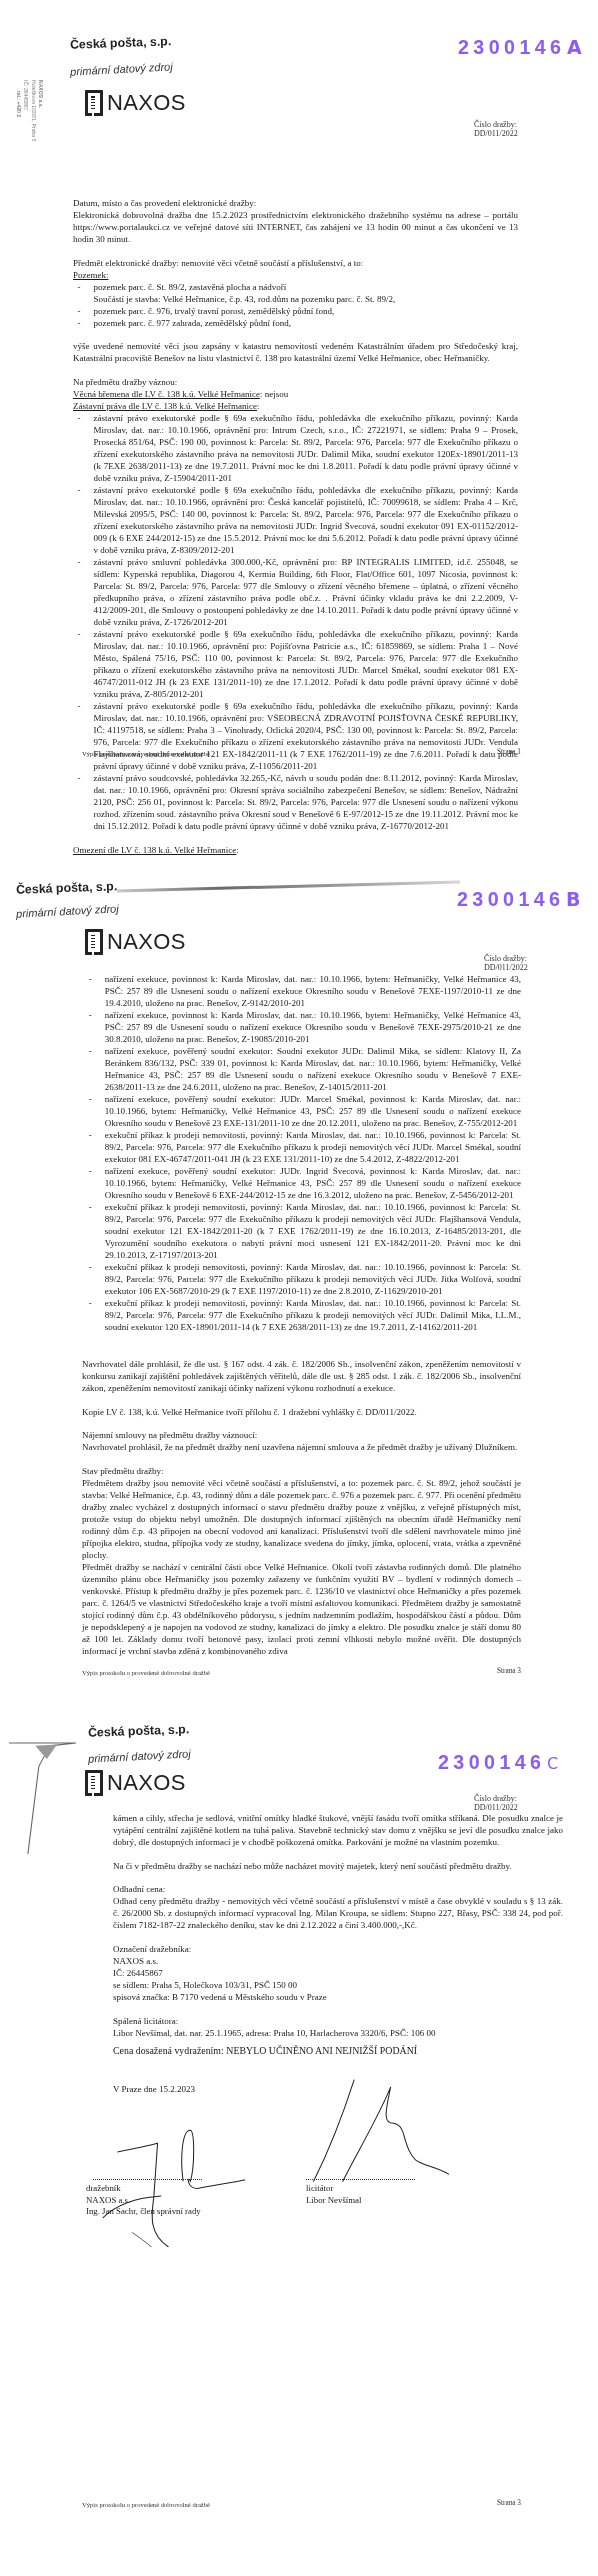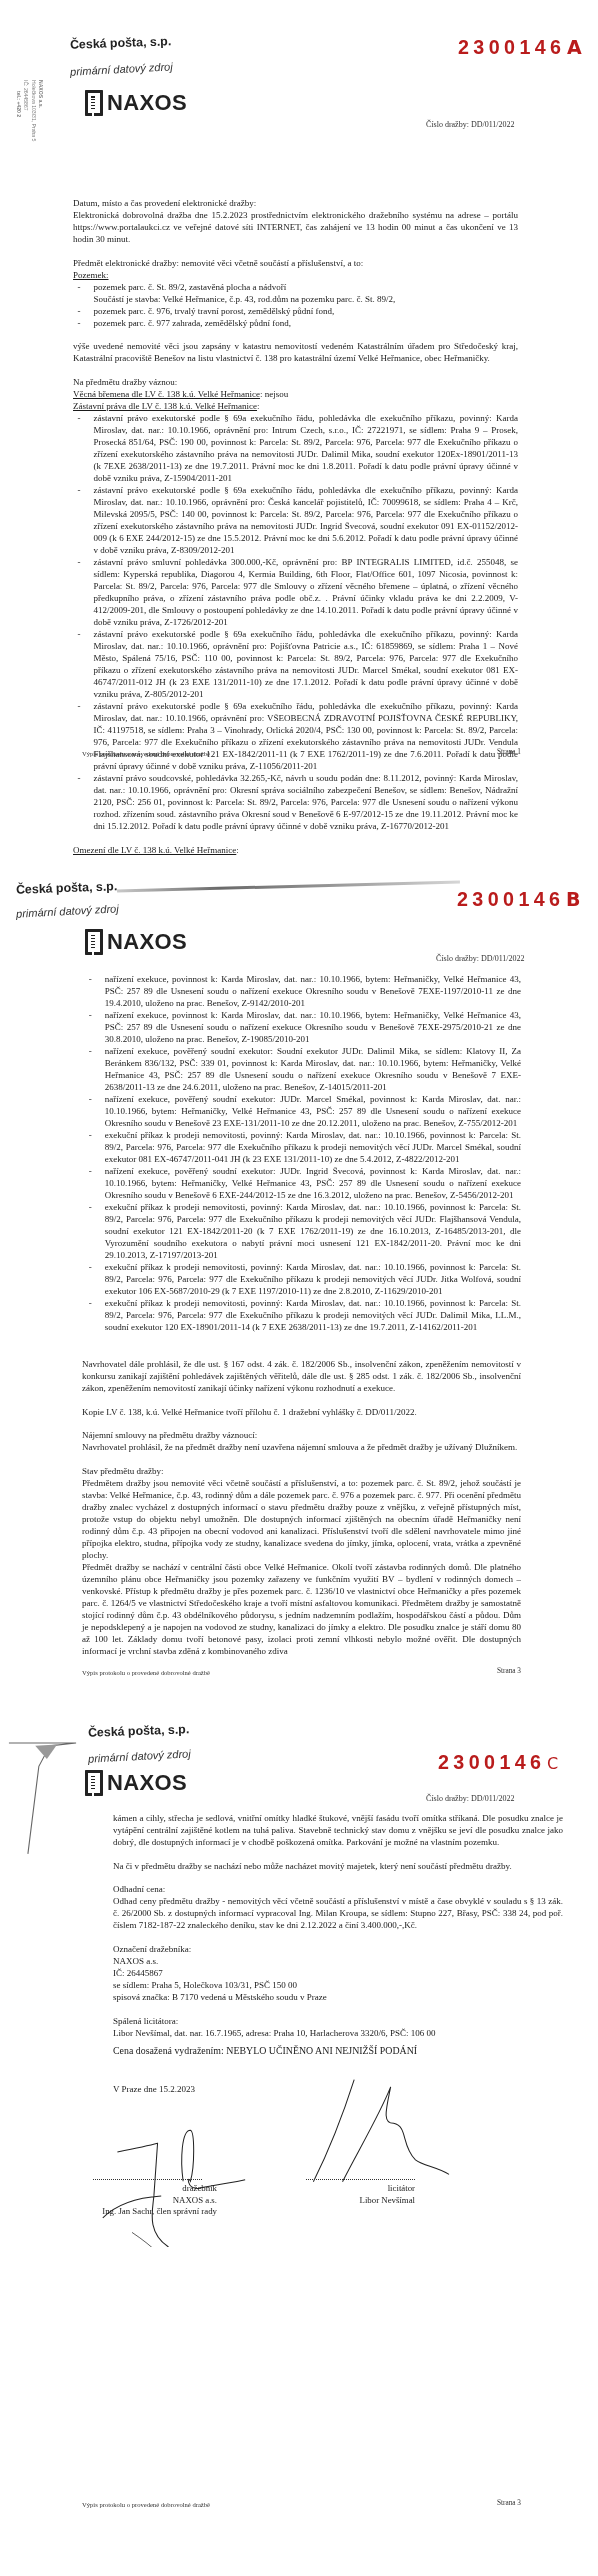--- a/index.html
+++ b/index.html
@@ -8,32 +8,32 @@
   .page { position: absolute; left: 0; width: 598px; }
   #page1 { top: 0; height: 847px; }
   #page2 { top: 847px; height: 876px; }
   #page3 { top: 1722px; height: 854px; }
 
   .cp-name { position: absolute; font-family: "Liberation Sans", "DejaVu Sans", sans-serif;
              font-weight: bold; font-size: 12.4px; color: #222; transform: rotate(-2deg); }
   .cp-sub { position: absolute; font-family: "Liberation Sans", "DejaVu Sans", sans-serif;
             font-style: italic; font-size: 11px; color: #333; transform: rotate(-3deg); }
   .docno { position: absolute; font-family: "Liberation Sans", "DejaVu Sans", sans-serif;
-           font-weight: bold; font-size: 19.7px; letter-spacing: 4.4px; color: #b91c1c; }
+           font-weight: bold; font-size: 19.7px; letter-spacing: 4.4px; color: #8b5cf6; }
   .docno .hand { font-family: "DejaVu Sans", sans-serif; font-weight: bold; letter-spacing: 0; margin-left: 1.5px; font-size: 19px; }
   .logo { position: absolute; display: flex; align-items: center; }
   .logo-mark { width: 17.5px; height: 26px; border: 3.6px solid #222; border-bottom-width: 3.6px; box-sizing: border-box;
                position: relative; margin-right: 4.4px; border-radius: 0.7px; }
   .logo-mark::before { content: ""; position: absolute; left: 2.9px; top: 2.9px; width: 4.4px; height: 14.6px;
                        background: repeating-linear-gradient(#222 0 1.5px, #fff 1.5px 2.9px); }
   .logo-mark::after { content: ""; position: absolute; left: 3.6px; bottom: -4.4px; width: 2.9px; height: 5.1px; background: #fff; }
-  .logo-text { font-family: "Liberation Sans", "DejaVu Sans", sans-serif; font-weight: 700; font-size: 22px;
+  .logo-text { font-family: "Liberation Sans", "DejaVu Sans", sans-serif; font-weight: 400; font-size: 22px;
                color: #222; letter-spacing: 0.4px; }
   .auction-no { position: absolute; font-size: 8px; color: #333; }
-  .auction-no span { display: inline; }
+  .auction-no span { display: inline; margin-left: 48px; }
 
   .stamp { position: absolute; left: 16px; top: 36px; width: 35px; height: 117px; opacity: 0.65; }
   .stamp-line { position: absolute; writing-mode: vertical-rl; font-family: "Liberation Sans", "DejaVu Sans", sans-serif;
                 font-size: 5.1px; font-weight: bold; color: #333; white-space: nowrap; }
 
   .title-block { position: absolute; left: 73px; width: 452px; text-align: center; }
   .title-block .t1 { font-weight: bold; font-size: 10.2px; }
   .title-block .t2 { font-size: 10.2px; margin-top: 1.5px; }
 
   .body { position: absolute; left: 73px; width: 445px; font-size: 9px; line-height: 12px; text-align: justify; }
@@ -44,21 +44,21 @@
   .gap-s { height: 5.8px; }
   ul.dash { list-style: none; margin: 0; padding: 0 0 0 20.4px; }
   ul.dash li { position: relative; }
   ul.dash li::before { content: "-"; position: absolute; left: -16px; top: 0; }
 
   .footer { position: absolute; left: 82px; width: 439px; font-size: 6.6px; color: #333; }
   .footer .left { position: absolute; left: 0; top: 0; }
   .footer .right { position: absolute; right: 0; top: -2.9px; font-size: 7.3px; }
 
   .sig-line { position: absolute; border-top: 1.1px dotted #333; }
-  .sig-caption { position: absolute; text-align: right; font-size: 8.8px; line-height: 11.7px; }
+  .sig-caption { position: absolute; text-align: left; font-size: 8.8px; line-height: 11.7px; }
   .sig-svg { position: absolute; }
   .scan-bar { position: absolute; height: 2.9px; background: linear-gradient(90deg, #bbb, #444 30%, #777 60%, #ccc); opacity: 0.8; }
 </style>
 </head>
 <body>
 
 <section class="page" id="page1">
   <div class="stamp">
     <span class="stamp-line" style="left:22px;top:44px;">NAXOS a.s.</span>
     <span class="stamp-line" style="left:14.6px;top:44px;font-weight:normal;">Holečkova 103/31, Praha 5</span>
@@ -189,21 +189,21 @@
     <div class="sec-h">Odhadní cena:</div>
     <div>Odhad ceny předmětu dražby - nemovitých věcí včetně součástí a příslušenství v místě a čase obvyklé v souladu s § 13 zák. č. 26/2000 Sb. z dostupných informací vypracoval Ing. Milan Kroupa, se sídlem: Stupno 227, Břasy, PSČ: 338 24, pod poř. číslem 7182-187-22 znaleckého deníku, stav ke dni 2.12.2022 a činí 3.400.000,-,Kč.</div>
     <div class="gap"></div>
     <div class="sec-h">Označení dražebníka:</div>
     <div>NAXOS a.s.</div>
     <div>IČ: 26445867</div>
     <div>se sídlem: Praha 5, Holečkova 103/31, PSČ 150 00</div>
     <div>spisová značka: B 7170 vedená u Městského soudu v Praze</div>
     <div class="gap"></div>
     <div class="sec-h">Spálená licitátora:</div>
-    <div>Libor Nevšímal, dat. nar. 16.7.1965, adresa: Praha 10, Harlacherova 3320/6, PSČ: 106 00</div>
+    <div>Libor Nevšímal, dat. nar. 25.1.1965, adresa: Praha 10, Harlacherova 3320/6, PSČ: 106 00</div>
     <div class="gap-s"></div>
     <div style="font-size:9.9px;"><span class="sec-h">Cena dosažená vydražením: </span><span class="sec-h">NEBYLO UČINĚNO ANI NEJNIŽŠÍ PODÁNÍ</span></div>
     <div style="height:26px;"></div>
     <div>V Praze dne 15.2.2023</div>
   </div>
 
   <svg class="sig-svg" style="left:88px;top:379px;" width="161" height="146" viewBox="0 0 220 200">
     <path d="M20 160 C 40 140, 70 132, 100 130 M 40 70 C 60 66, 80 62, 95 58 L 90 130 C 88 150, 80 180, 110 200" fill="none" stroke="#222" stroke-width="1.4"></path>
     <path d="M130 110 C 126 80, 128 40, 140 40 C 146 42, 146 90, 140 110 C 136 100, 134 120, 150 120 C 170 115, 200 112, 215 108" fill="none" stroke="#222" stroke-width="1.4"></path>
     <path d="M60 180 C 90 200, 110 220, 120 240" fill="none" stroke="#222" stroke-width="1"></path>

